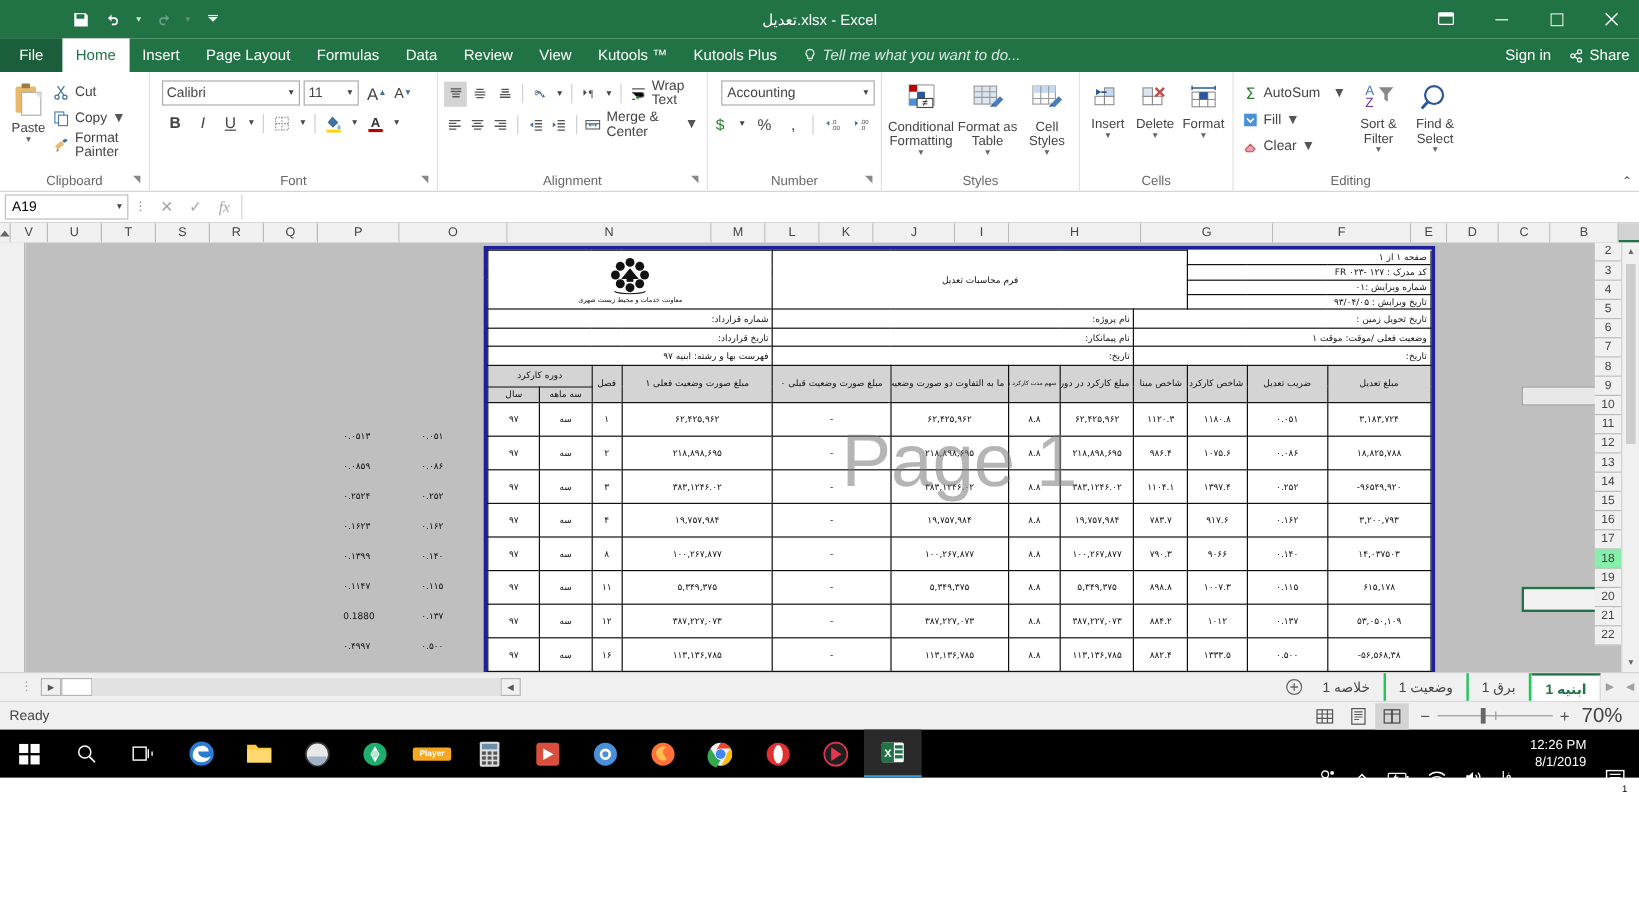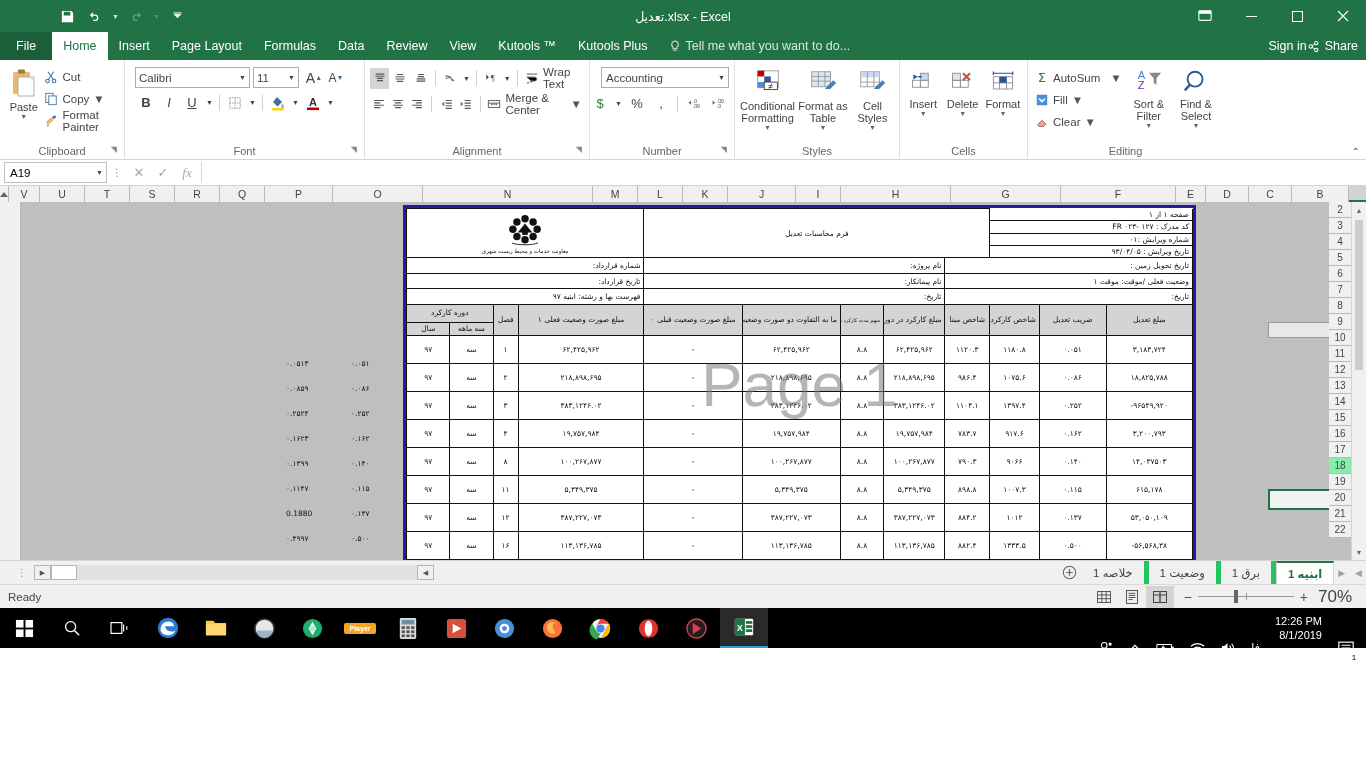--- a/index.html
+++ b/index.html
@@ -20,22 +20,22 @@
   .winbtns{margin-left:auto;display:flex;align-items:center;height:32px;}
   .winbtns div{width:46px;height:32px;display:flex;align-items:center;justify-content:center;
     font-size:13px;color:#fff;cursor:pointer;}
 
   
   .tabbar{height:28px;background:#217346;display:flex;align-items:flex-end;position:relative;}
   .tab{height:28px;padding:0 11px;display:flex;align-items:center;font-size:12.5px;color:#fff;cursor:pointer;}
   .tab.file{background:#1b5e3a;padding:0 16px;}
   .tab.active{background:#fff;color:#217346;}
   .tellme{display:flex;align-items:center;gap:5px;font-size:12.5px;color:#d7e8df;
-    padding:0 10px;height:28px;cursor:pointer;}
-  .tbright{margin-left:auto;display:flex;height:28px;padding-right:8px;}
+    padding:0 10px;height:28px;cursor:pointer;font-style:italic;}
+  .tbright{margin-left:auto;display:flex;height:28px;padding-right:8px;gap:14px;}
   .tbright span{font-size:12.5px;color:#fff;display:flex;align-items:center;gap:5px;cursor:pointer;}
 
   
   .ribbon{height:100px;background:#fff;border-bottom:1px solid #d4d4d4;display:flex;
     position:relative;font-size:11.5px;color:#444;}
   .grp{display:flex;flex-direction:column;height:100px;border-right:1px solid #e2e2e2;
     position:relative;padding:3px 5px 0 5px;}
   .grp .gbody{flex:1;display:flex;align-items:flex-start;}
   .grp .glabel{height:17px;line-height:17px;text-align:center;font-size:11px;color:#666;
     position:relative;}
@@ -114,21 +114,21 @@
     border-left:1px solid #d4d4d4;z-index:6;display:flex;flex-direction:column;}
   .vscroll .ar{height:16px;display:flex;align-items:center;justify-content:center;font-size:7px;color:#666;cursor:pointer;}
   .vscroll .thumb{background:#cdcdcd;margin:0 3px;border-radius:0;cursor:pointer;}
 
   
   .tabsrow{height:24px;background:#f0f0f0;display:flex;align-items:stretch;
     border-top:1px solid #d4d4d4;direction:rtl;}
   .navarrows{display:flex;align-items:center;padding:0 4px;gap:10px;}
   .navarrows span{font-size:9px;color:#a0a0a0;cursor:pointer;}
   .stab{display:flex;align-items:center;padding:0 11px;font-size:11.5px;color:#444;cursor:pointer;
-    border-right:5px solid #22c55e;}
+    border-right:2px solid #22c55e;}
   .stab.act{background:#fff;color:#217346;font-weight:bold;border-top:2px solid #217346;
     border-right:1px solid #d4d4d4;border-left:1px solid #d4d4d4;}
   .addsheet{display:flex;align-items:center;justify-content:center;width:26px;font-size:13px;
     color:#666;cursor:pointer;}
   .hsbar{flex:1;display:flex;align-items:center;direction:ltr;padding-left:10px;}
   .hsbtn{width:17px;height:15px;border:1px solid #b5b5b5;background:#f0f0f0;display:flex;
     align-items:center;justify-content:center;font-size:7px;color:#555;cursor:pointer;}
   .hstrack{height:15px;background:#e2e2e2;position:relative;}
   .hsthumb{height:15px;background:#fff;border:1px solid #b5b5b5;}
   .hsdots{padding:0 7px;color:#999;font-size:10px;cursor:pointer;}

